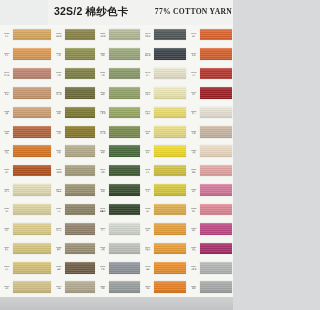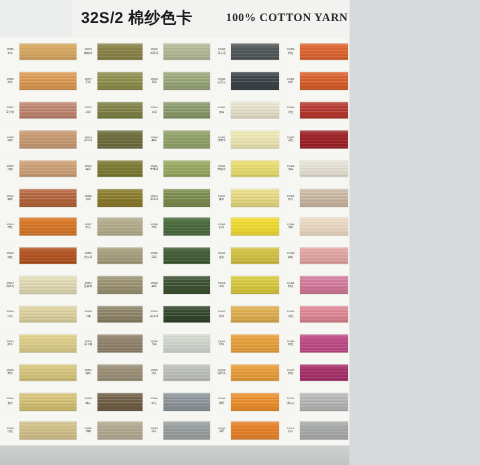--- a/index.html
+++ b/index.html
@@ -94,21 +94,21 @@
   .edgeL{position:absolute;left:0;top:25px;width:2px;height:272px;background:#cfd0ce;}
   .edgeR{position:absolute;right:0;top:25px;width:3px;height:272px;background:#c9cac8;}
 </style>
 </head>
 <body>
 
 <div id="card">
 
   <div id="header">
     <div id="title">32S/2 棉纱色卡</div>
-    <div id="subtitle">100% COTTON YARN</div>
+    <div id="subtitle">77% COTTON YARN</div>
   </div>
 
   <div class="edgeL"></div>
   <div class="edgeR"></div>
 
   <div id="grid">
       <div class="col c1">
         <div class="cell">
           <div class="code">
             <span class="cnum">15086</span>

